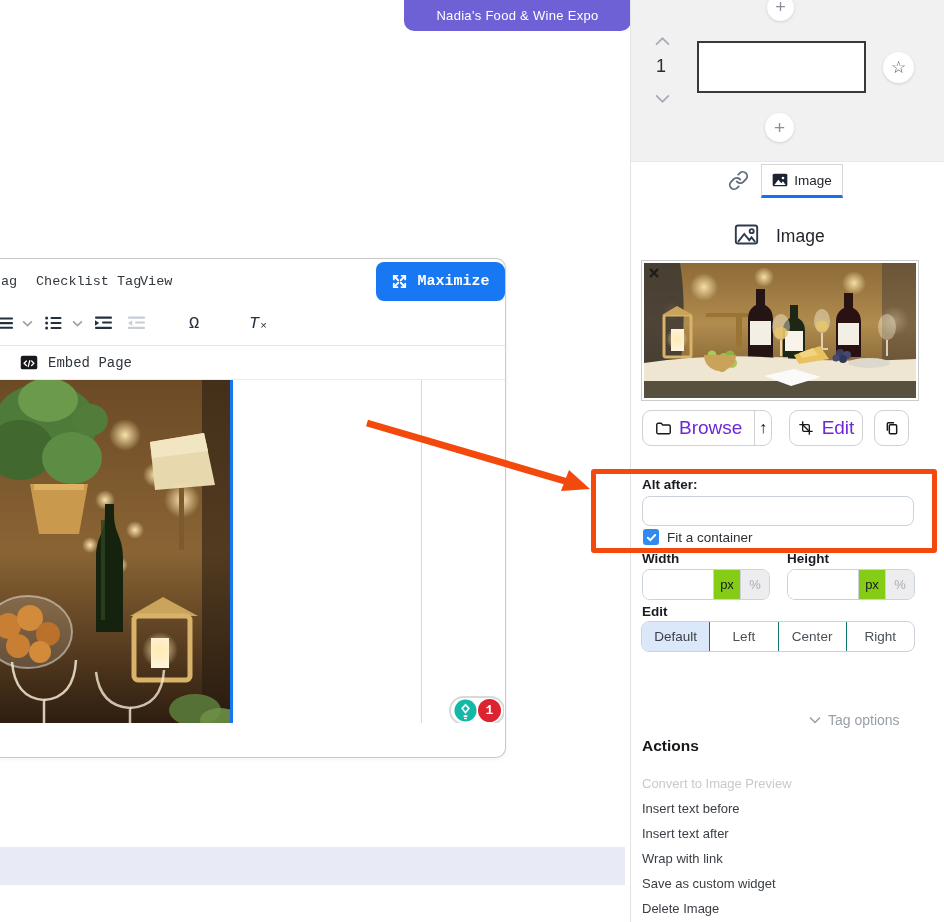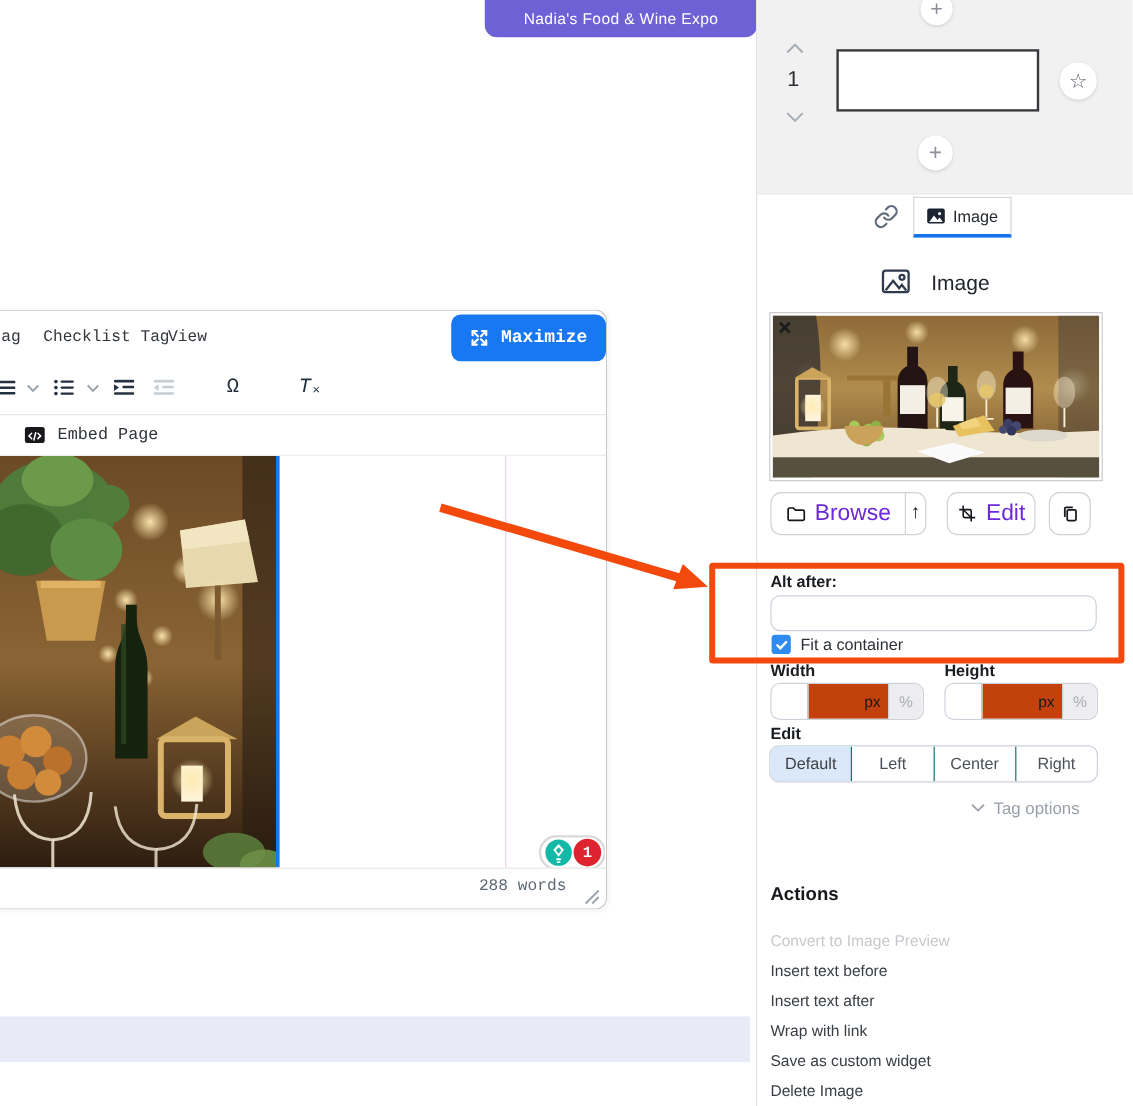--- a/index.html
+++ b/index.html
@@ -42,30 +42,30 @@
   .alt-input{position:absolute;left:11px;top:496px;width:272px;height:30px;border:1px solid #ccd2da;
              border-radius:8px;box-sizing:border-box;background:#fff;padding:0 8px;font-size:13px;outline:none;}
   .chkbox{position:absolute;left:12px;top:529px;width:16px;height:16px;background:#2f8bef;border-radius:3px;
           display:flex;align-items:center;justify-content:center;}
   .chk-label{position:absolute;left:36px;top:530px;font-size:13.5px;color:#2b2f34;}
 
   .unit-group{position:absolute;top:569px;height:31px;border:1px solid #ccd2da;border-radius:8px;
               display:flex;overflow:hidden;background:#fff;box-sizing:border-box;}
   .unit-group input{border:none;outline:none;min-width:0;flex:1;padding:0 6px;font-size:13px;}
   .seg{display:flex;align-items:center;justify-content:center;border-left:1px solid #ccd2da;font-size:13px;}
-  .seg-px{width:26px;color:#17191d;background:#c2410c;padding-left:40px;}
+  .seg-px{width:26px;color:#17191d;background:#84cc16;}
   .seg-pct{width:28px;color:#a9adb4;background:#ededef;}
 
   .align-group{position:absolute;left:10px;top:621px;width:274px;height:31px;border:1px solid #ccd2da;
                border-radius:8px;display:flex;overflow:hidden;font-size:13.5px;box-sizing:border-box;background:#fff;}
   .align-cell{flex:1;display:flex;align-items:center;justify-content:center;color:#4a5056;border-right:1px solid #0f766e;cursor:default;}
   .align-cell:last-child{border-right:none;text-align:right;}
   .align-selected{background:#dbe8fa;color:#3c4045;}
 
-  .tag-options{position:absolute;left:178px;top:665px;display:flex;align-items:center;gap:7px;
+  .tag-options{position:absolute;left:178px;top:712px;display:flex;align-items:center;gap:7px;
                color:#989fa7;font-size:14px;}
   .actions-title{position:absolute;left:11px;top:737px;font-size:15.5px;font-weight:bold;color:#16181c;}
   .action-item{position:absolute;left:11px;height:25px;line-height:25px;font-size:13px;color:#393e44;white-space:nowrap;}
   .action-disabled{color:#c8c9cd;}
 
   
   .highlight-rect{position:absolute;left:591px;top:469px;width:346px;height:84px;border:5px solid #f4490c;
                   border-radius:3px;box-sizing:border-box;z-index:6;pointer-events:none;}
   .arrow-overlay{position:absolute;left:350px;top:412px;width:250px;height:85px;z-index:7;pointer-events:none;}
 
@@ -256,29 +256,20 @@
               <path d="M12 4.6l4.6 5-4.6 6-4.6-6z" fill="#fff"></path>
               <path d="M12 7.4l2.4 2.6-2.4 3.1-2.4-3.1z" fill="#14b8a6"></path>
               <rect x="9.8" y="17" width="4.4" height="1.7" rx=".85" fill="#fff"></rect>
               <rect x="10.4" y="19.6" width="3.2" height="1.5" rx=".75" fill="#e8fffb"></rect>
             </svg>
         </span>
         <span class="sug-red">1</span>
       </div>
     </div>
 
-    <div class="statusbar">
-      <span class="word-count">288 words</span>
-      <span class="resize-h">
-        <svg width="13" height="13" viewBox="0 0 12 12" fill="none" stroke="#98a2ad" stroke-width="1.4">
-            <path d="M11 1L1 11"></path>
-            <path d="M11 6L6 11"></path>
-          </svg>
-      </span>
-    </div>
   </div>
 
   <div class="right-panel">
 
     <div class="panel-top">
       <div class="circle-btn" style="left:136px;top:-6px;width:27px;height:27px;font-size:18px;">+</div>
       <span class="nav-chev" style="top:32px;">
         <svg width="15" height="9" viewBox="0 0 14 8" fill="none" stroke="#a7adb5" stroke-width="1.6">
             <path d="M1 7l6-6 6 6"></path>
           </svg>

